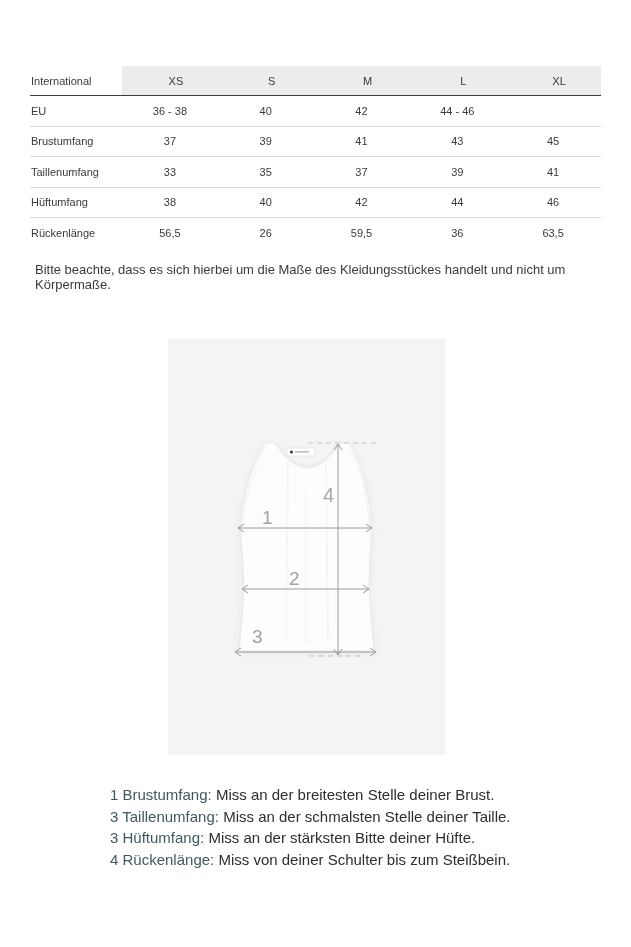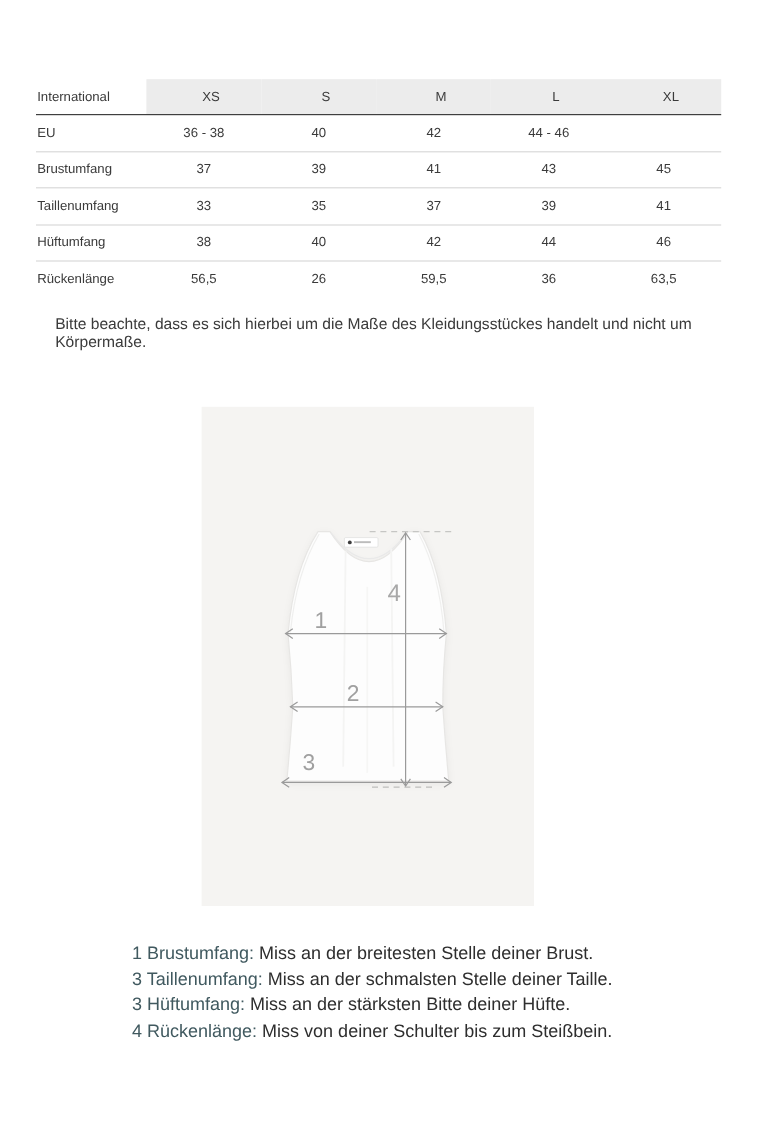--- a/index.html
+++ b/index.html
@@ -16,21 +16,21 @@
     display:grid; grid-template-columns:92px repeat(5,1fr);
     height:30.5px; border-bottom:1px solid #d9d9d9;
   }
   .t-row.t-head { height:30px; border-bottom:1px solid #3f3f3f; }
   .t-row:last-child { border-bottom:none; }
   .t-cell { display:flex; align-items:center; justify-content:center; height:100%; }
   .t-cell.t-label { justify-content:flex-start; padding-left:1px; }
   .t-head .t-cell.t-size { background:#ececec;padding-left:12px; }
 
   
-  .note { position:absolute; left:46px; top:262px; width:580px; font-size:13px; color:#3a3a3a; }
+  .note { position:absolute; left:35px; top:262px; width:580px; font-size:13px; color:#3a3a3a; }
 
   
   .product-image {
     position:absolute; left:168px; top:339px; width:277px; height:416px;
     background:#f5f4f2;
   }
   .product-image svg { position:absolute; left:0; top:0; }
   .m-label {
     position:absolute; font-size:19px; font-weight:300; color:#a0a0a0;
     font-family:"Liberation Sans","DejaVu Sans",sans-serif; line-height:1;

